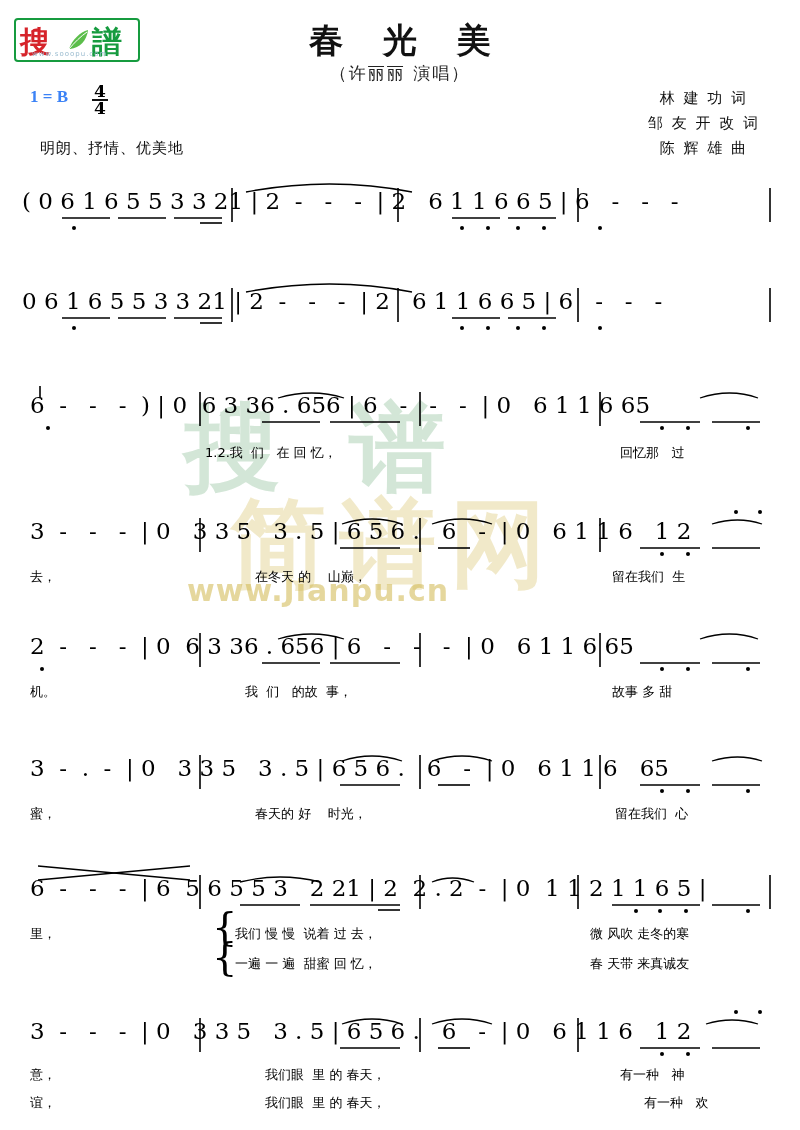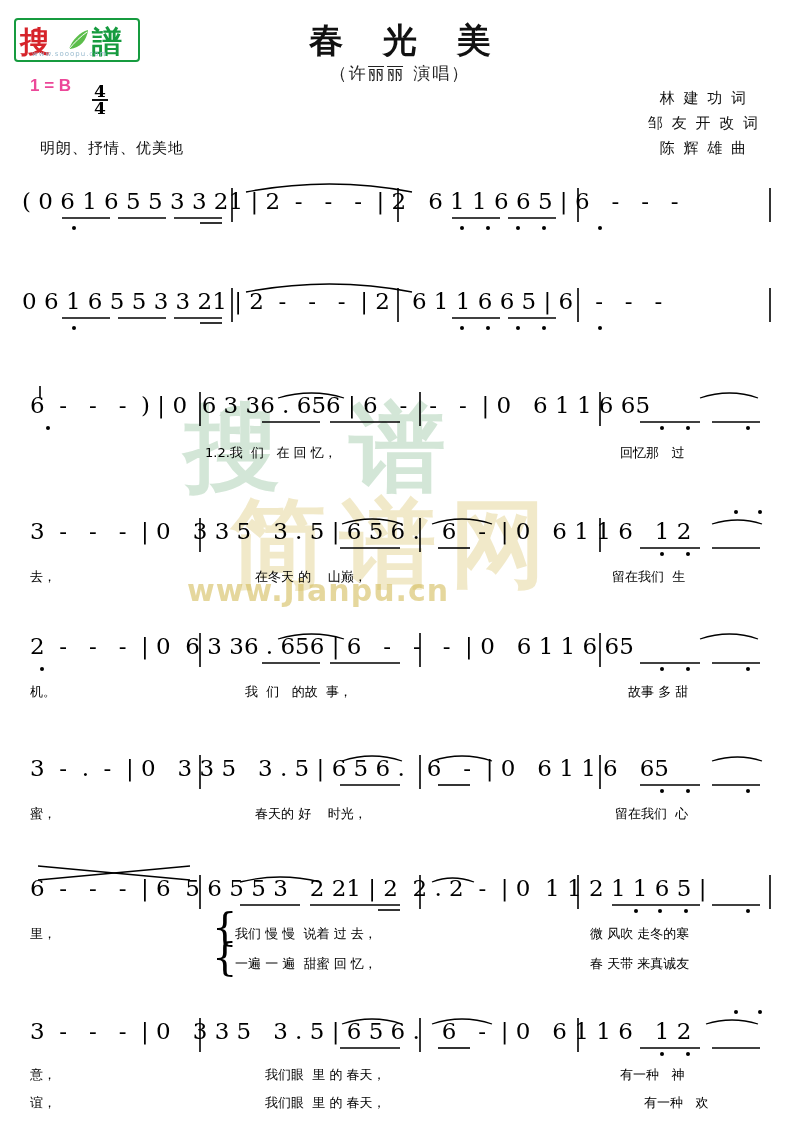--- a/index.html
+++ b/index.html
@@ -45,22 +45,22 @@
     font-size:34px;font-weight:bold;color:#111;letter-spacing:14px;
     text-indent:14px;
   }
   .subtitle{
     position:absolute;left:0;top:62px;width:800px;text-align:center;
     font-size:17px;color:#222;letter-spacing:2px;
   }
 
   
   .keysig{
-    position:absolute;left:30px;top:76px;font-size:17px;font-weight:bold;color:#ec4899;
-    font-family:Liberation Sans, sans-serif;
+    position:absolute;left:30px;top:87px;font-size:17px;font-weight:bold;color:#3b82f6;
+    font-family:Liberation Serif, serif;
   }
   .meter{
     position:absolute;left:92px;top:84px;font-size:17px;font-weight:bold;
     font-family:"DejaVu Serif","Liberation Serif",serif;text-align:center;
     line-height:15px;
   }
   .meter .num{display:block;border-bottom:2px solid #111;padding:0 2px;}
   .meter .den{display:block;padding:0 2px;}
   .mood{
     position:absolute;left:40px;top:139px;font-size:15px;color:#111;letter-spacing:1px;
@@ -165,21 +165,21 @@
     <div class="notes" style="left:30px">3  -   -   -  | 0   3 3 5   3 . 5 | 6 5 6 .   6   -  | 0   6 1 1 6   1 2</div>
     <div class="lyr" style="left:30px;top:50px">去，</div>
     <div class="lyr" style="left:255px;top:50px">在冬天 的    山巅，</div>
     <div class="lyr" style="left:612px;top:50px">留在我们  生</div>
   </div>
 
   <div class="row" style="top:633px">
     <div class="notes" style="left:30px">2  -   -   -  | 0  6 3 36 . 656 | 6   -   -   -  | 0   6 1 1 6 65</div>
     <div class="lyr" style="left:30px;top:50px">机。</div>
     <div class="lyr" style="left:245px;top:50px">我  们   的故  事，</div>
-    <div class="lyr" style="left:628px;top:50px">故事 多 甜</div>
+    <div class="lyr" style="left:612px;top:50px">故事 多 甜</div>
   </div>
 
   <div class="row" style="top:755px">
     <div class="notes" style="left:30px">3  -  .  -  | 0   3 3 5   3 . 5 | 6 5 6 .   6   -  | 0   6 1 1 6   65</div>
     <div class="lyr" style="left:30px;top:50px">蜜，</div>
     <div class="lyr" style="left:255px;top:50px">春天的 好    时光，</div>
     <div class="lyr" style="left:615px;top:50px">留在我们  心</div>
   </div>
 
   <div class="row" style="top:875px">

